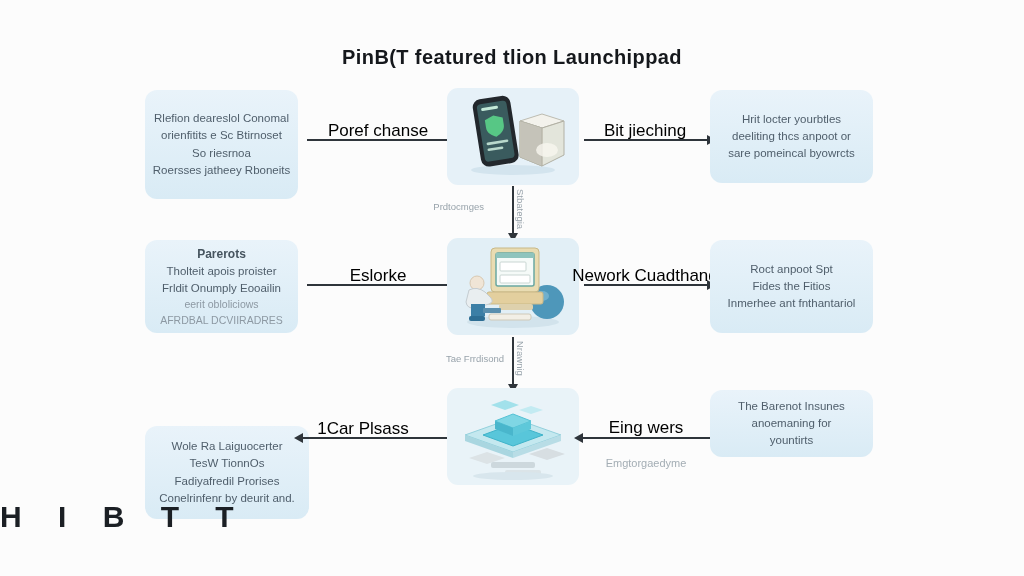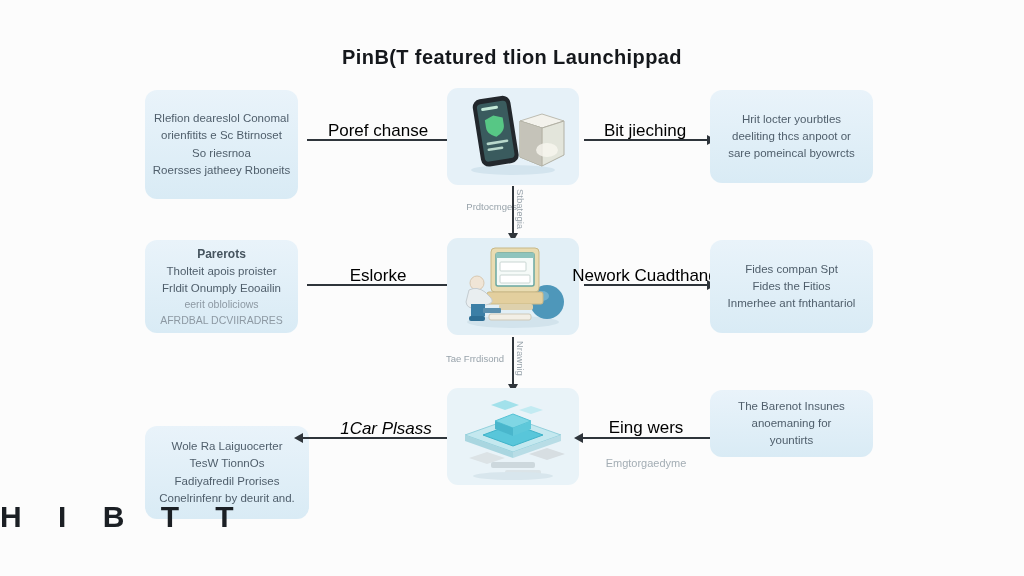--- a/index.html
+++ b/index.html
@@ -83,21 +83,21 @@
   <div class="harrow" style="left:584px;top:139px;width:124px;">
       <span class="head head-right"></span>
     </div>
 
   <div class="box" style="left:710px;top:90px;width:163px;height:93px;">
     <span class="ln">Hrit locter yourbtles</span>
     <span class="ln">deeliting thcs anpoot or</span>
     <span class="ln">sare pomeincal byowrcts</span>
   </div>
 
-  <div class="vlabel" style="left:451px;top:201px;width:66px;">Prdtocmges</div>
+  <div class="vlabel" style="left:418px;top:201px;width:66px;">Prdtocmges</div>
   <div class="vlabel rot" style="left:526px;top:189px;">Stbategia</div>
   <div class="varrow" style="top:186px;height:48px;">
       <span class="vhead"></span>
     </div>
 
   <div class="box" style="left:145px;top:240px;width:153px;height:93px;">
     <span class="ln strong">Parerots</span>
     <span class="ln">Tholteit apois proister</span>
     <span class="ln">Frldit Onumply Eooailin</span>
     <span class="ln muted">eerit obloliciows</span>
@@ -130,39 +130,39 @@
       <rect x="36" y="70" width="18" height="5" rx="1" fill="#5a8fae"></rect>
     </svg>
   </div>
 
   <div class="alabel" style="left:645px;top:266px;">Nework Cuadthang</div>
   <div class="harrow" style="left:584px;top:284px;width:124px;">
       <span class="head head-right"></span>
     </div>
 
   <div class="box" style="left:710px;top:240px;width:163px;height:93px;">
-    <span class="ln">Fides compan Spt</span>
+    <span class="ln">Roct anpoot Spt</span>
     <span class="ln">Fides the Fitios</span>
     <span class="ln">Inmerhee ant fnthantariol</span>
   </div>
 
   <div class="vlabel" style="left:432px;top:353px;width:72px;">Tae Frrdisond</div>
   <div class="vlabel rot" style="left:526px;top:341px;">Nrawnig</div>
   <div class="varrow" style="top:337px;height:48px;">
       <span class="vhead"></span>
     </div>
 
   <div class="box" style="left:145px;top:390px;width:164px;height:93px;margin-top:36px;">
     <span class="ln">Wole Ra Laiguocerter</span>
     <span class="ln">TesW TionnOs</span>
     <span class="ln">Fadiyafredil Prorises</span>
     <span class="ln">Conelrinfenr by deurit and.</span>
   </div>
 
-  <div class="alabel" style="left:386px;top:419px;font-style:italic;">1Car Plsass</div>
+  <div class="alabel" style="left:363px;top:419px;">1Car Plsass</div>
   <div class="harrow" style="left:302px;top:437px;width:146px;">
       <span class="head head-left"></span>
     </div>
 
   <div class="fig" style="top:388px;">
     <svg width="132" height="97" viewBox="0 0 132 97">
       <rect x="0" y="0" width="132" height="97" rx="11" fill="#e9f3f8"></rect>
       <polygon points="66,30 114,47 66,64 18,47" fill="#c4e8ef" stroke="#93d0dc" stroke-width="1"></polygon>
       <polygon points="18,47 66,64 66,70 18,53" fill="#a9d6e0"></polygon>
       <polygon points="114,47 66,64 66,70 114,53" fill="#b8dde6"></polygon>

